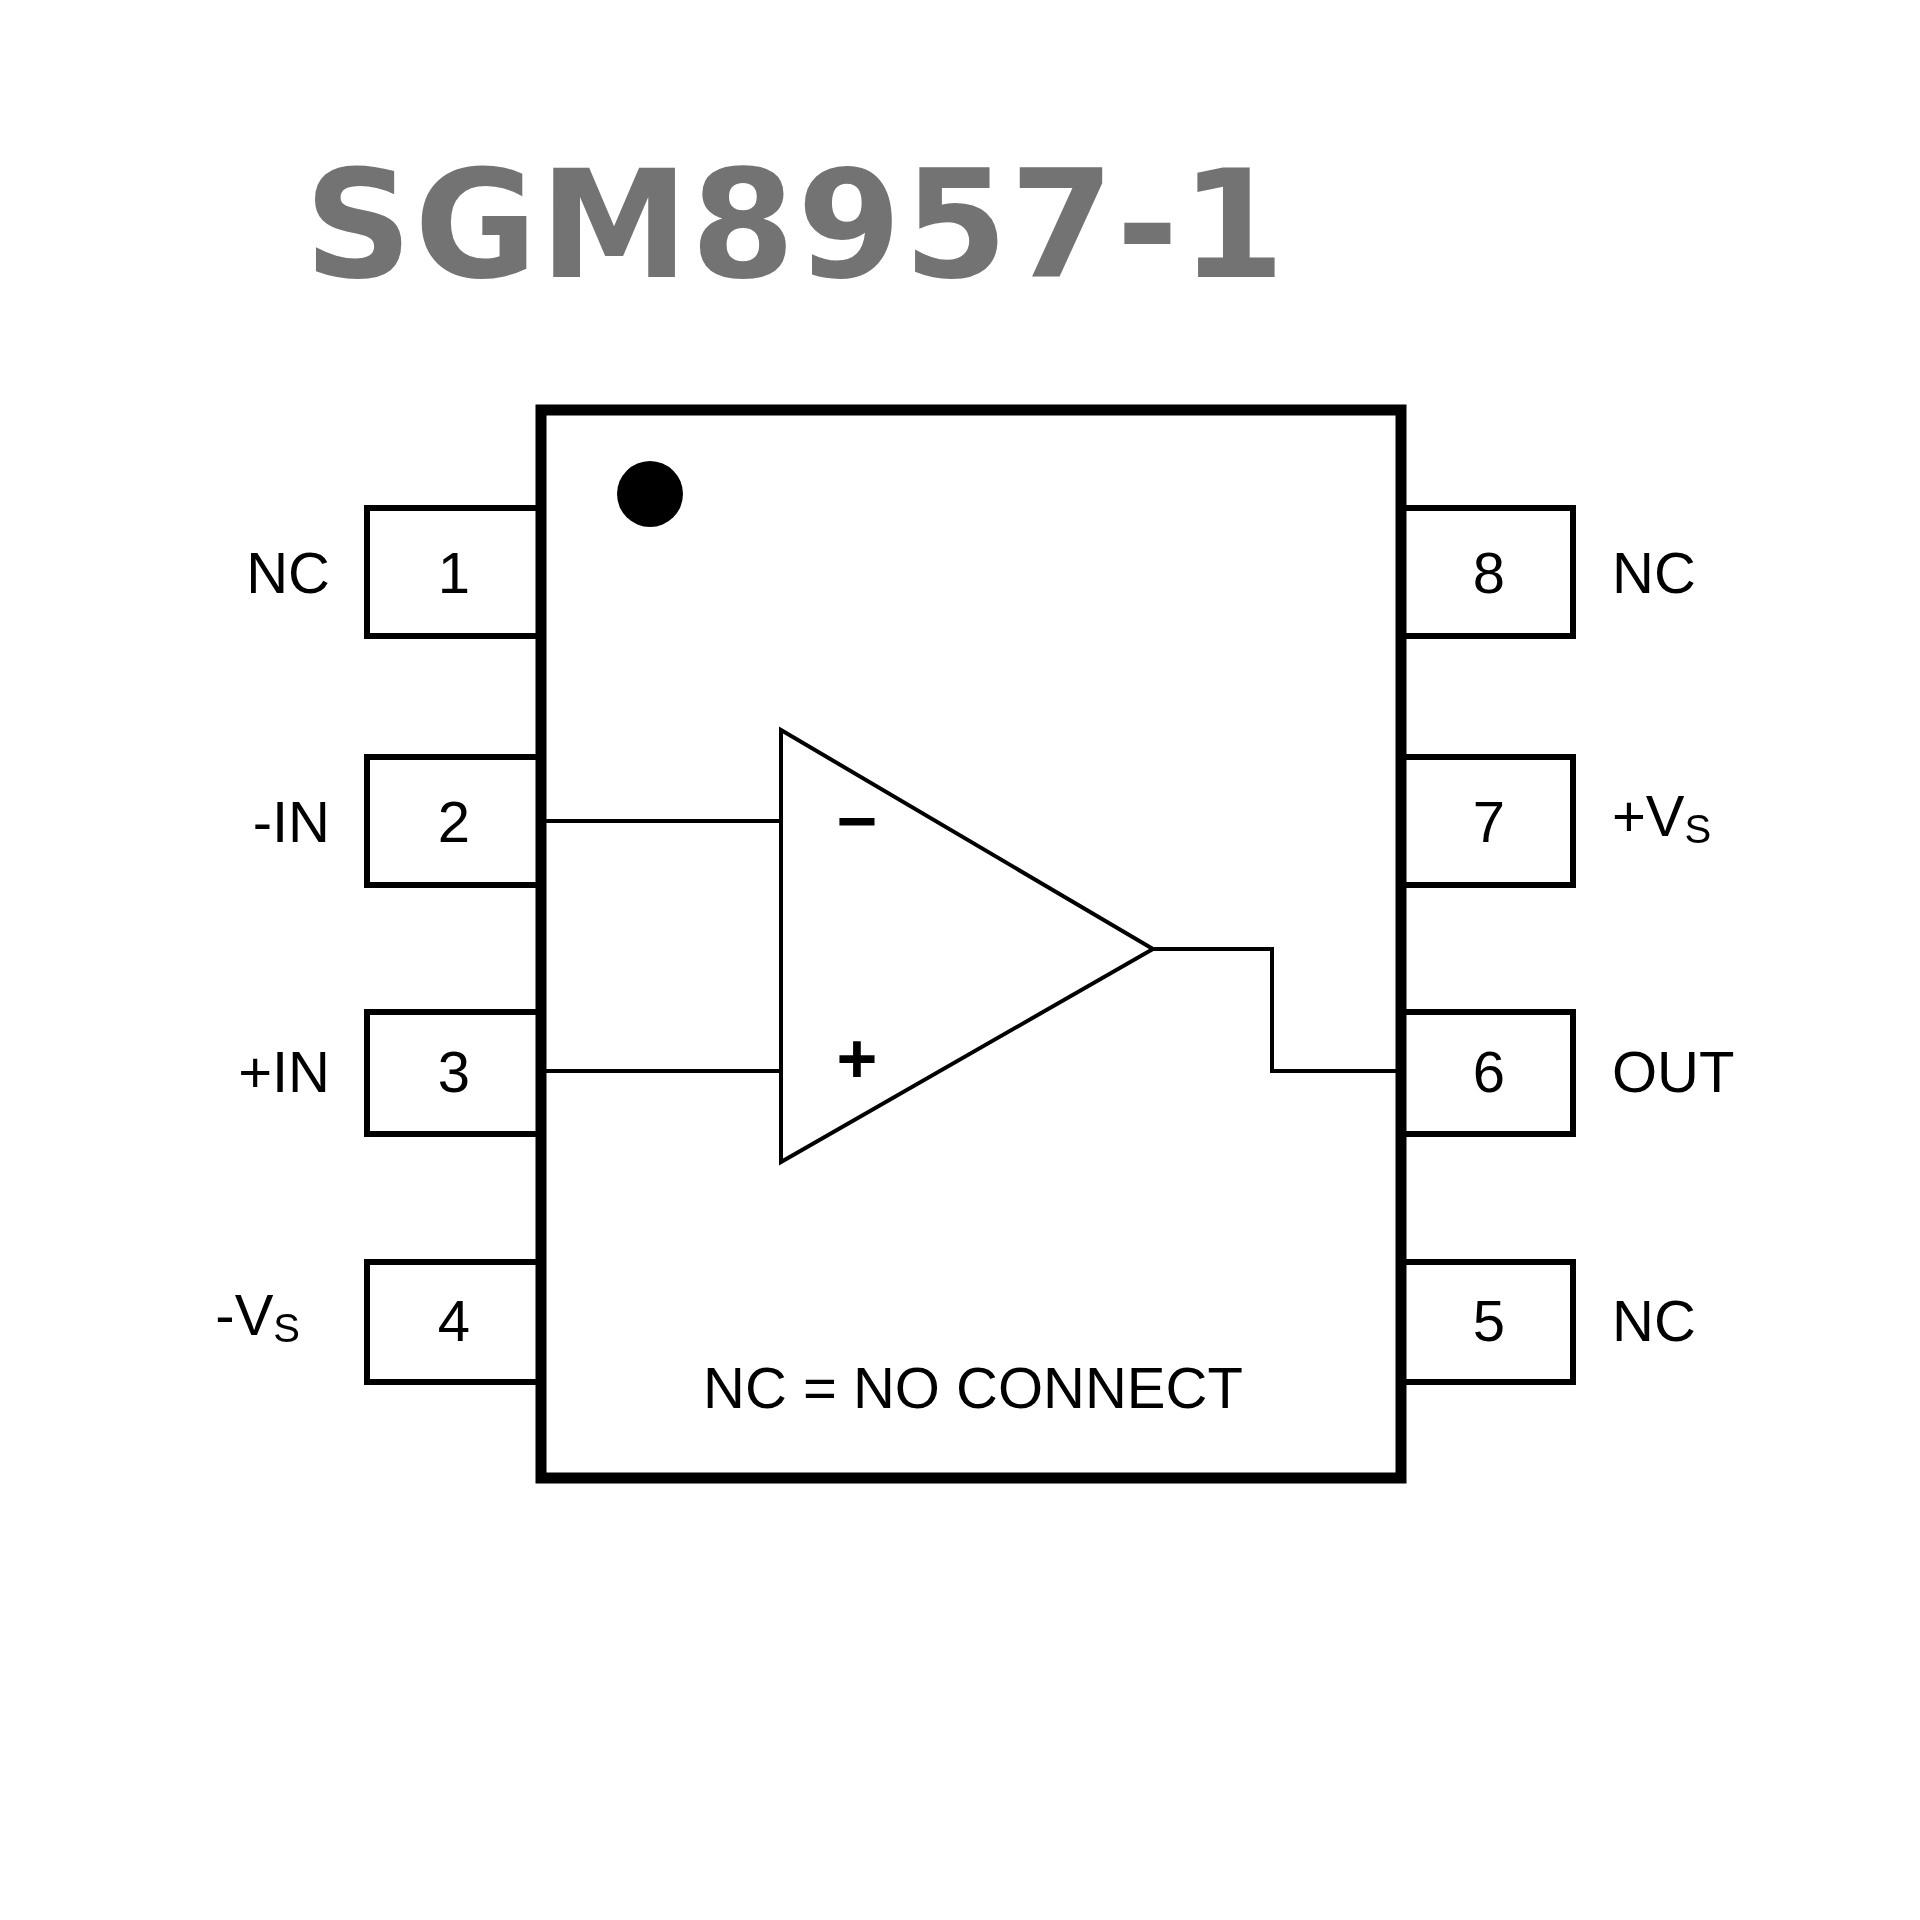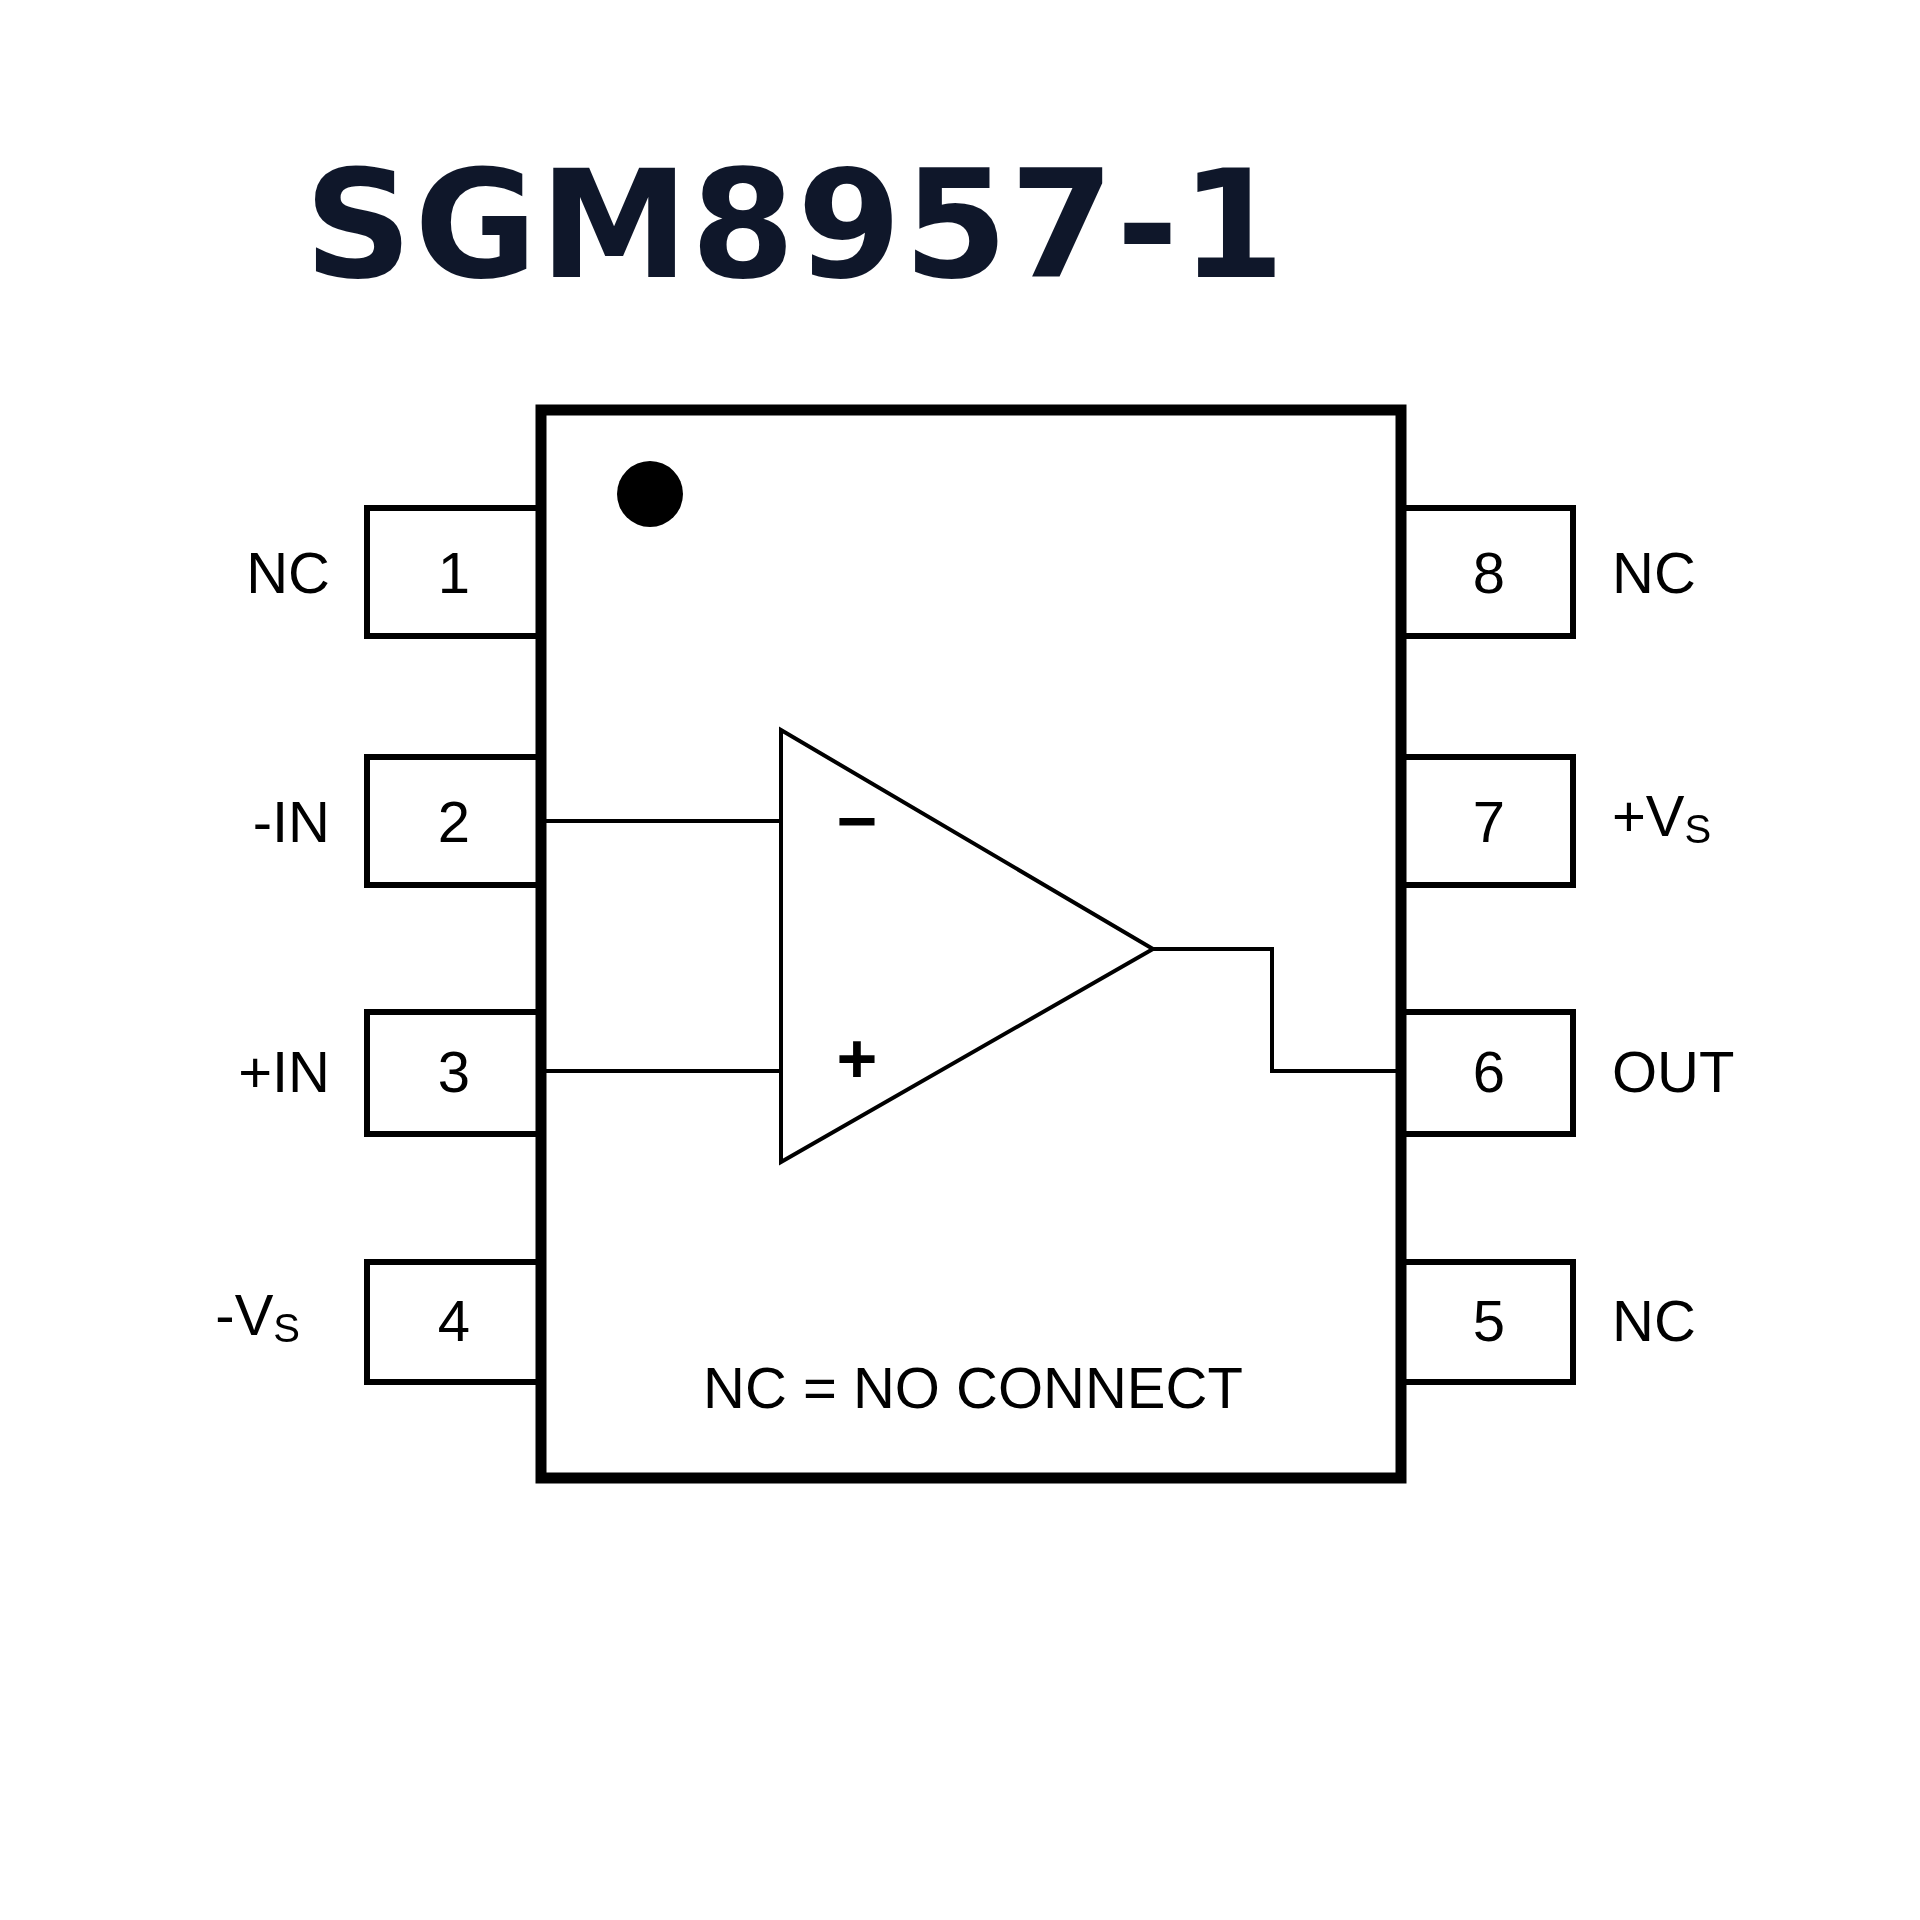--- a/index.html
+++ b/index.html
@@ -1,20 +1,20 @@
 <!DOCTYPE html>
 <html><head>
 <meta charset="utf-8">
 <style>
   html, body { margin: 0; padding: 0; background: #ffffff; }
   body { width: 1920px; height: 1920px; position: relative; overflow: hidden; }
   #title {
     position: absolute; left: 0; top: 150px; width: 1591px; text-align: center;
     font-family: "DejaVu Sans", sans-serif; font-weight: bold; font-size: 150px;
-    line-height: 150px; color: #0f172a; letter-spacing: 2px;
+    line-height: 150px; color: #737373; letter-spacing: 2px;
   }
   svg#diagram { position: absolute; left: 0; top: 0; }
   .pin-num, .pin-label, .note, .sign {
     font-family: "Liberation Sans", sans-serif; fill: #000;
   }
   .pin-num { font-size: 58px; text-anchor: middle; dominant-baseline: central; }
   .pin-label { font-size: 58px; dominant-baseline: central; }
   .pin-label.left { text-anchor: end; }
   .pin-label.right { text-anchor: start; }
   .note { font-size: 58px; text-anchor: middle; }

